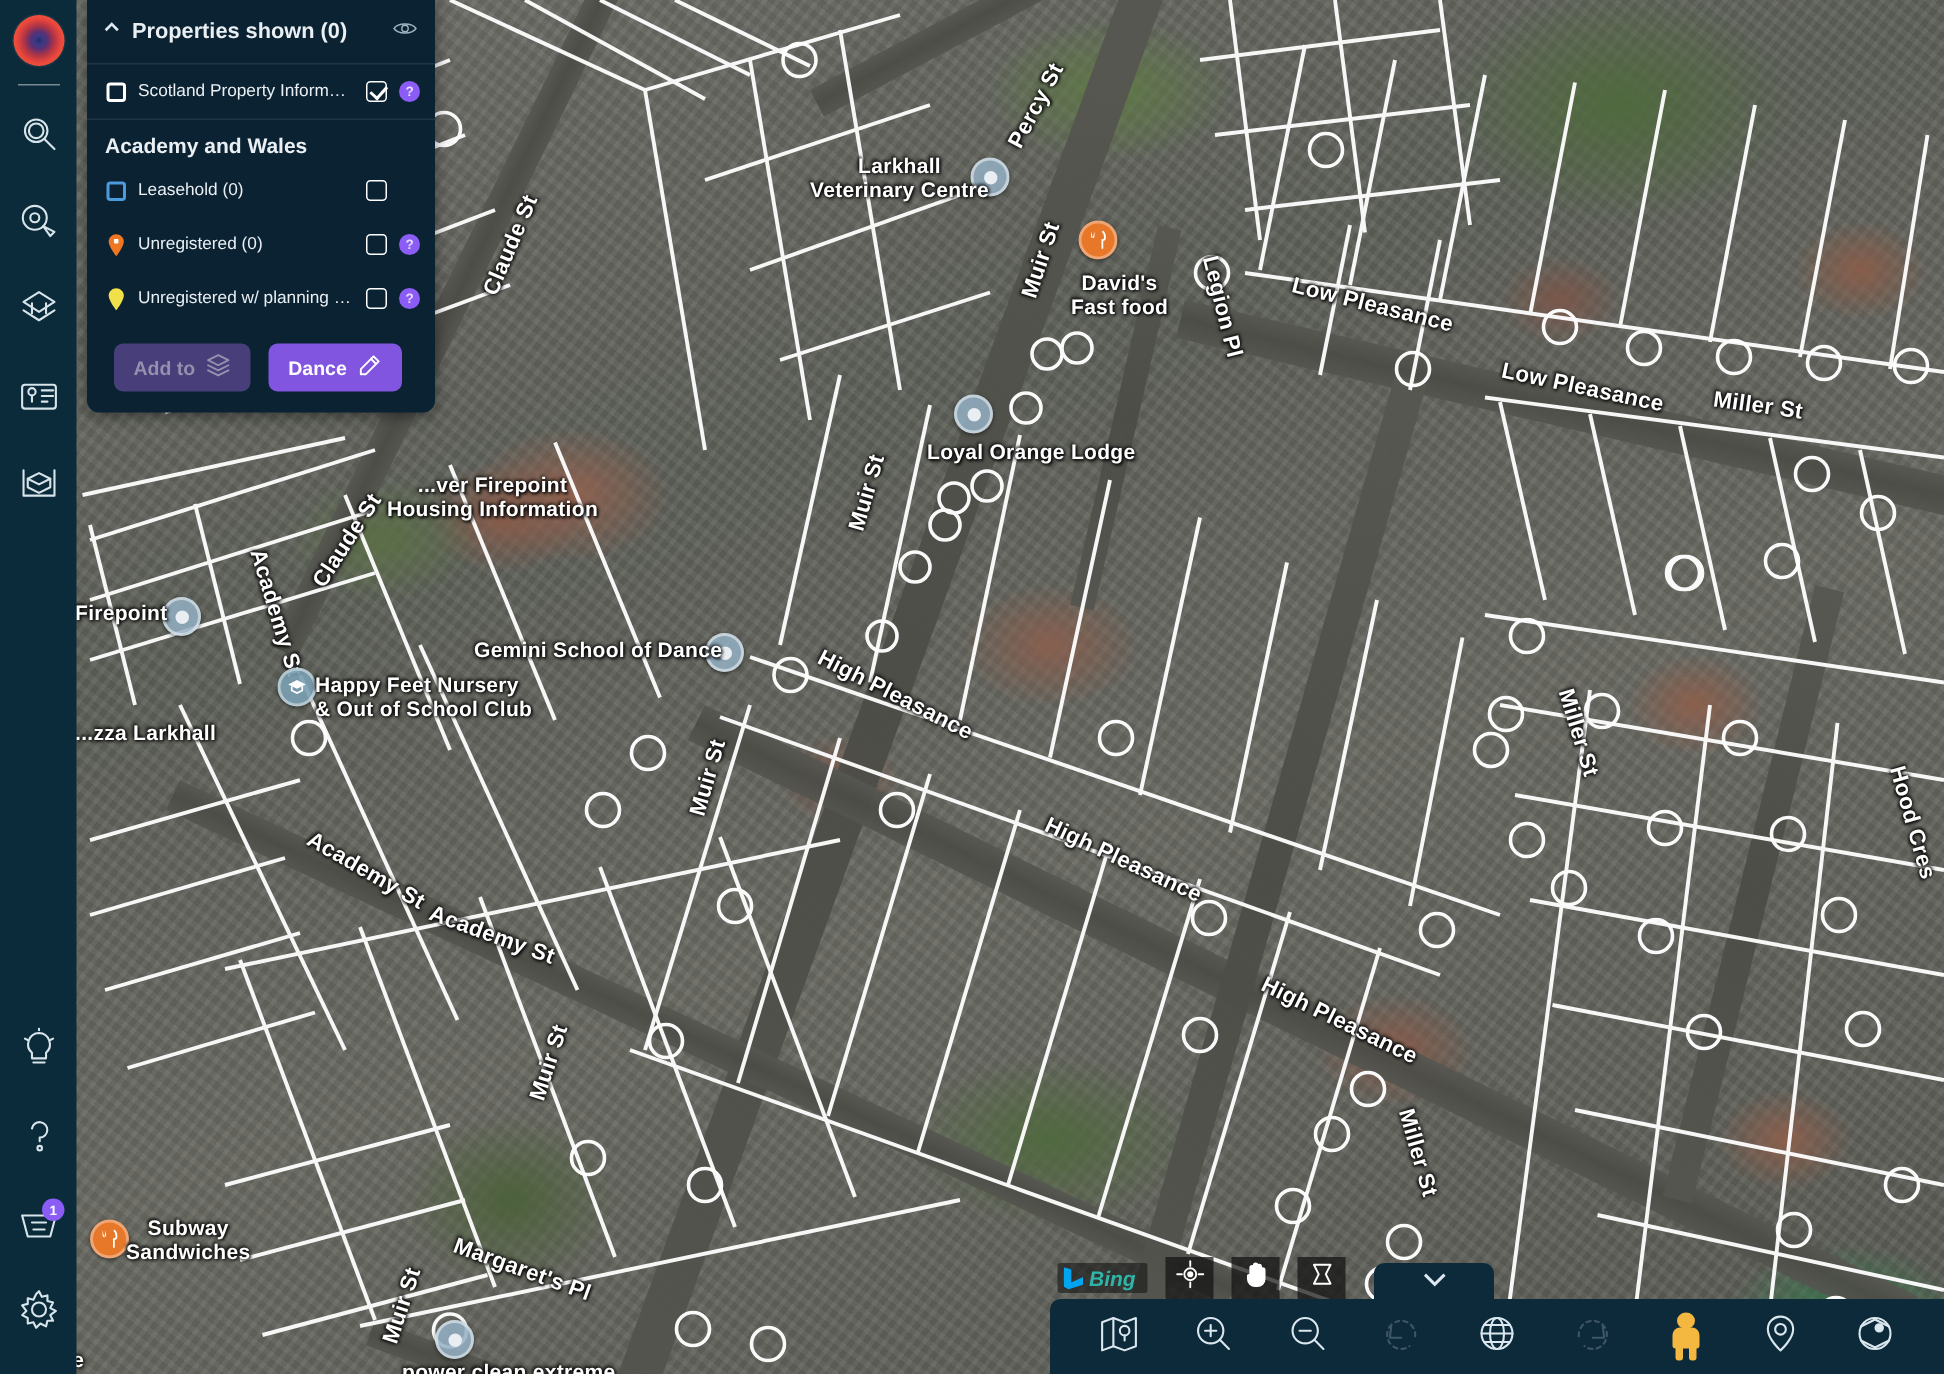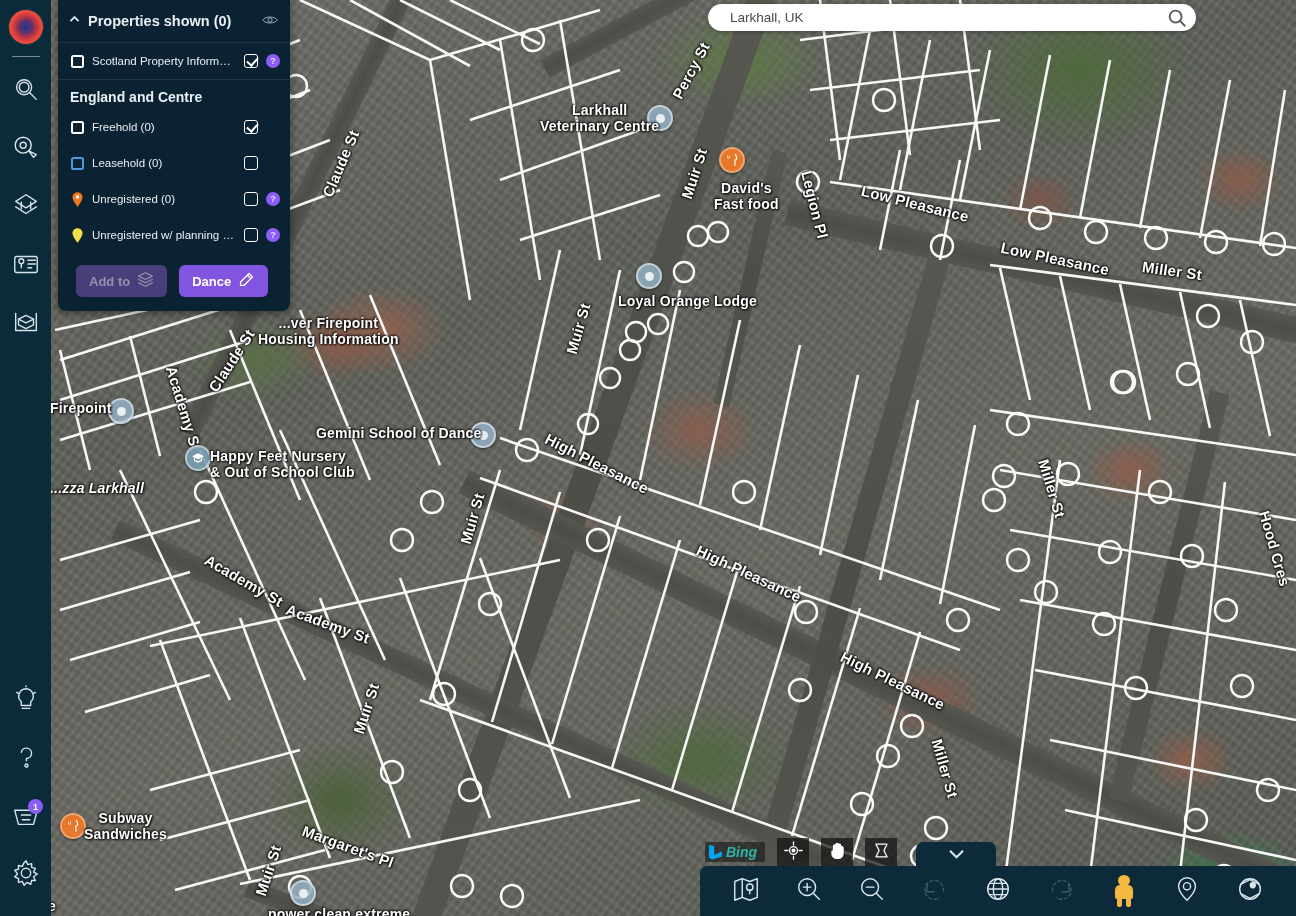--- a/index.html
+++ b/index.html
@@ -398,21 +398,21 @@
         <div class="maplabel poi" style="left: 210px; top: 448px; text-align: left; line-height: 1.15;">
           <div>Happy Feet Nursery</div>
           <div>&amp; Out of School Club</div>
         </div>
         <div class="poi-pin blue" style="left: 108px; top: 398px;">
           <span class="dot"></span>
         </div>
         <div class="maplabel poi" style="left: 50px; top: 400px; text-align: center; line-height: 1.15;">
           <div>Firepoint</div>
         </div>
-        <div class="maplabel poi" style="left: 50px; top: 480px; text-align: center; line-height: 1.15; font-style: italic;">
+        <div class="maplabel poi" style="left: 50px; top: 480px; text-align: center; line-height: 1.15;">
           <div>...zza Larkhall</div>
         </div>
         <div class="poi-pin orange" style="left: 60px; top: 813px;">
           <svg viewBox="0 0 24 24">
             <path d="M6 2 L6 10 M4 2 L4 7 Q4 10 6 10 M8 2 L8 7 Q8 10 6 10 M6 10 L6 22"></path>
             <path d="M17 2 Q20 4 20 9 Q20 12 17 12 L17 22" stroke="#fff" stroke-width="2" fill="none"></path>
           </svg>
         </div>
         <div class="maplabel poi" style="left: 84px; top: 810px; text-align: center; line-height: 1.15;">
           <div>Subway</div>
@@ -423,29 +423,20 @@
         </div>
         <div class="maplabel poi" style="left: 268px; top: 906px; text-align: center; line-height: 1.15;">
           <div>power clean extreme</div>
         </div>
         <div class="maplabel poi" style="left: 44px; top: 898px; text-align: center; line-height: 1.15;">
           <div>le</div>
         </div>
       </div>
   </div>
 
-  <div id="searchbar">
-    <input readonly="" value="Larkhall, UK" placeholder="Search a place" style="">
-    <span class="sicon">
-      <svg viewBox="0 0 24 24">
-          <circle cx="10.5" cy="10.5" r="6.5"></circle>
-          <line x1="15.5" y1="15.5" x2="21" y2="21"></line>
-        </svg>
-    </span>
-  </div>
 
   <div id="rail">
     <div class="logo"></div>
     <div class="rule"></div>
 
     <div class="railbtn">
       <span>
         <svg viewBox="0 0 32 32">
             <circle cx="14" cy="13" r="8"></circle>
             <line x1="20" y1="19" x2="27" y2="26"></line>
@@ -552,30 +543,22 @@
 
     <div class="prow divider">
       <span class="glyph">
           <span class="sq"></span>
         </span>
       <span class="plabel">Scotland Property Information...</span>
       <span class="cbox checked"></span>
       <span class="qmark">?</span>
     </div>
 
-    <div class="section-title">England and Centre</div>
-
-    <div class="prow">
-      <span class="glyph">
-          <span class="sq"></span>
-        </span>
-      <span class="plabel">Freehold (0)</span>
-      <span class="cbox checked"></span>
-      <span class="qmark ghost">?</span>
-    </div>
+    <div class="section-title">Academy and Wales</div>
+
 
     <div class="prow">
       <span class="glyph">
           <span class="sq blue"></span>
         </span>
       <span class="plabel">Leasehold (0)</span>
       <span class="cbox"></span>
       <span class="qmark ghost">?</span>
     </div>
 

